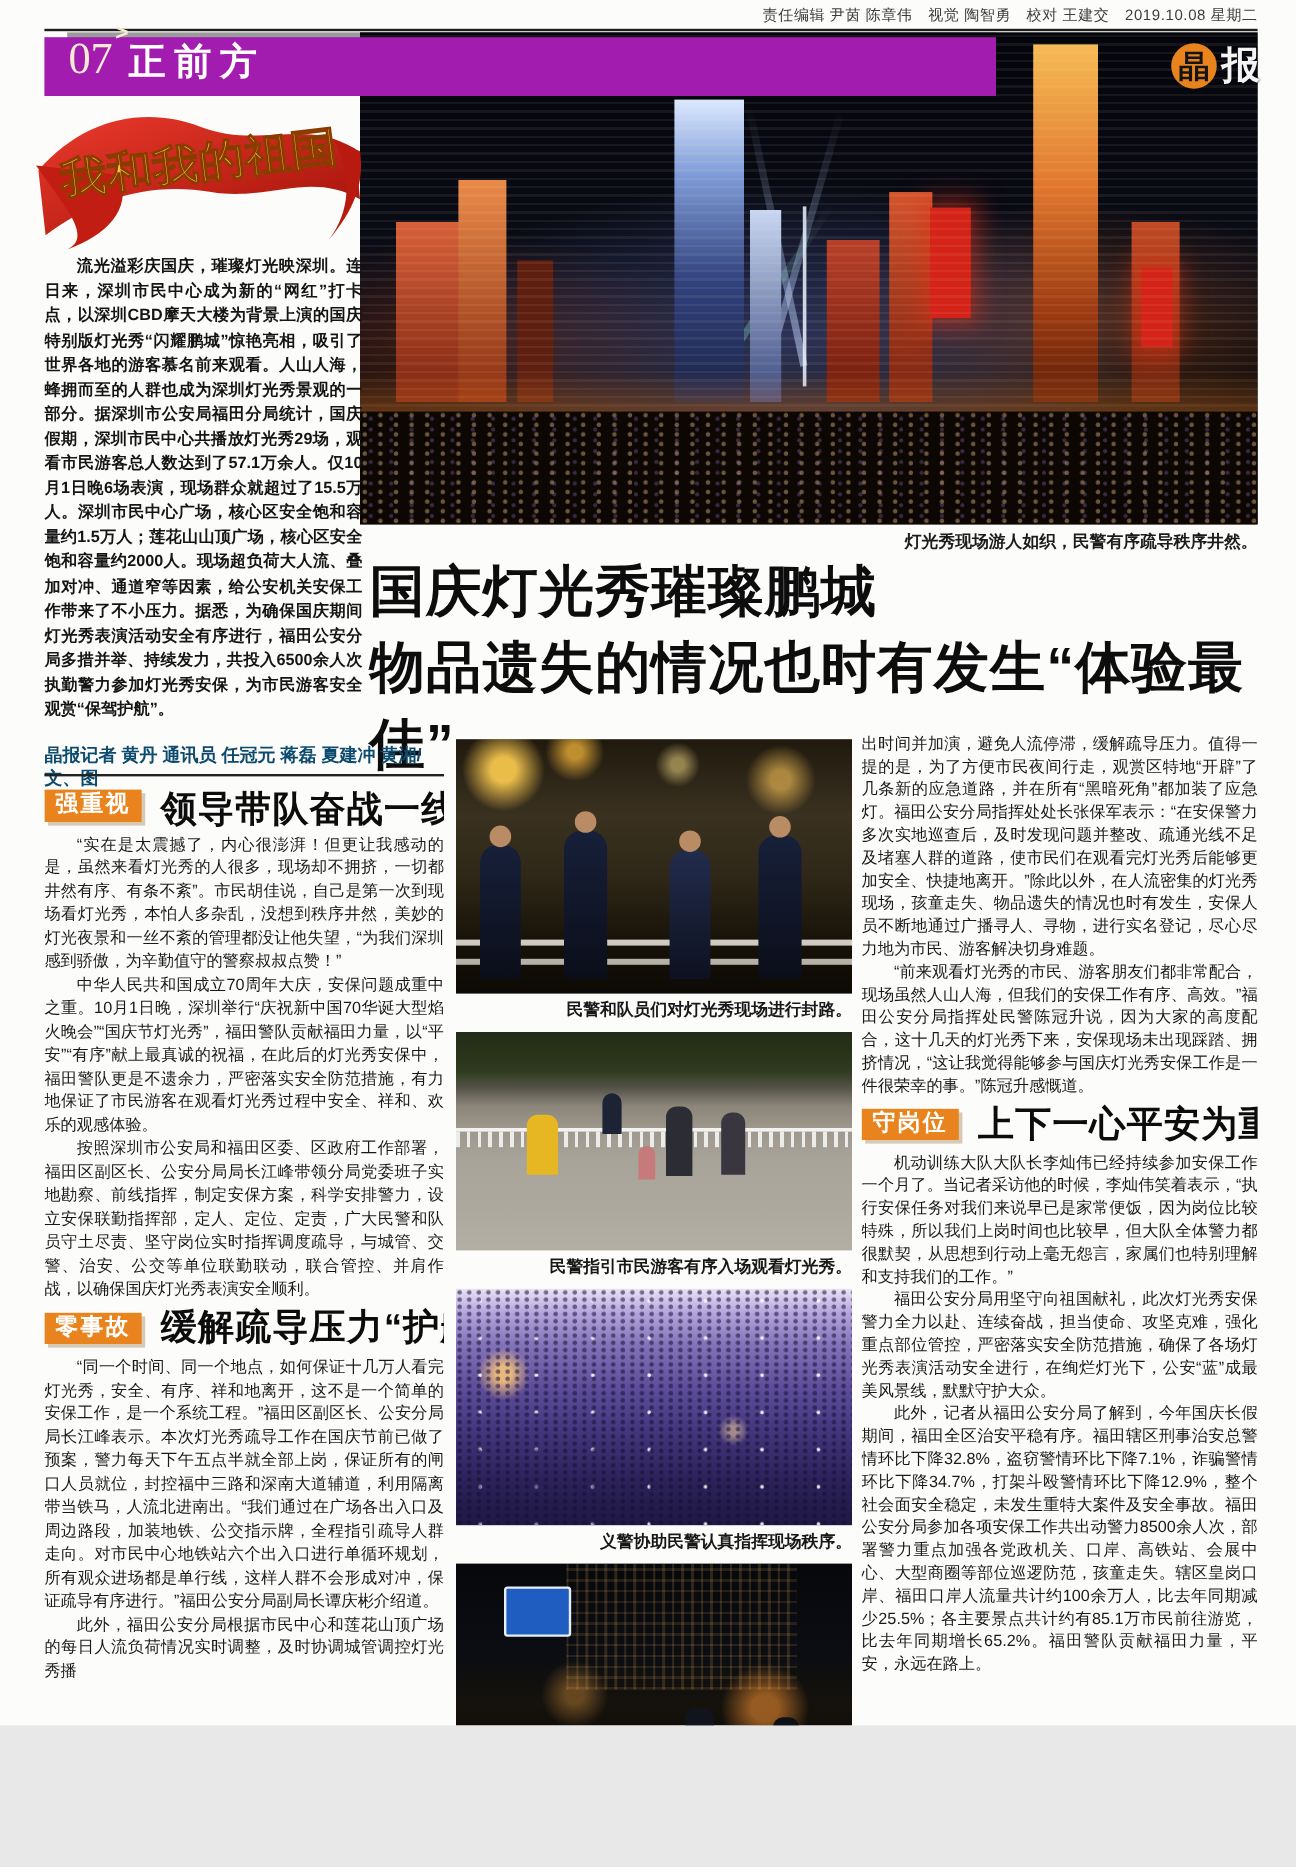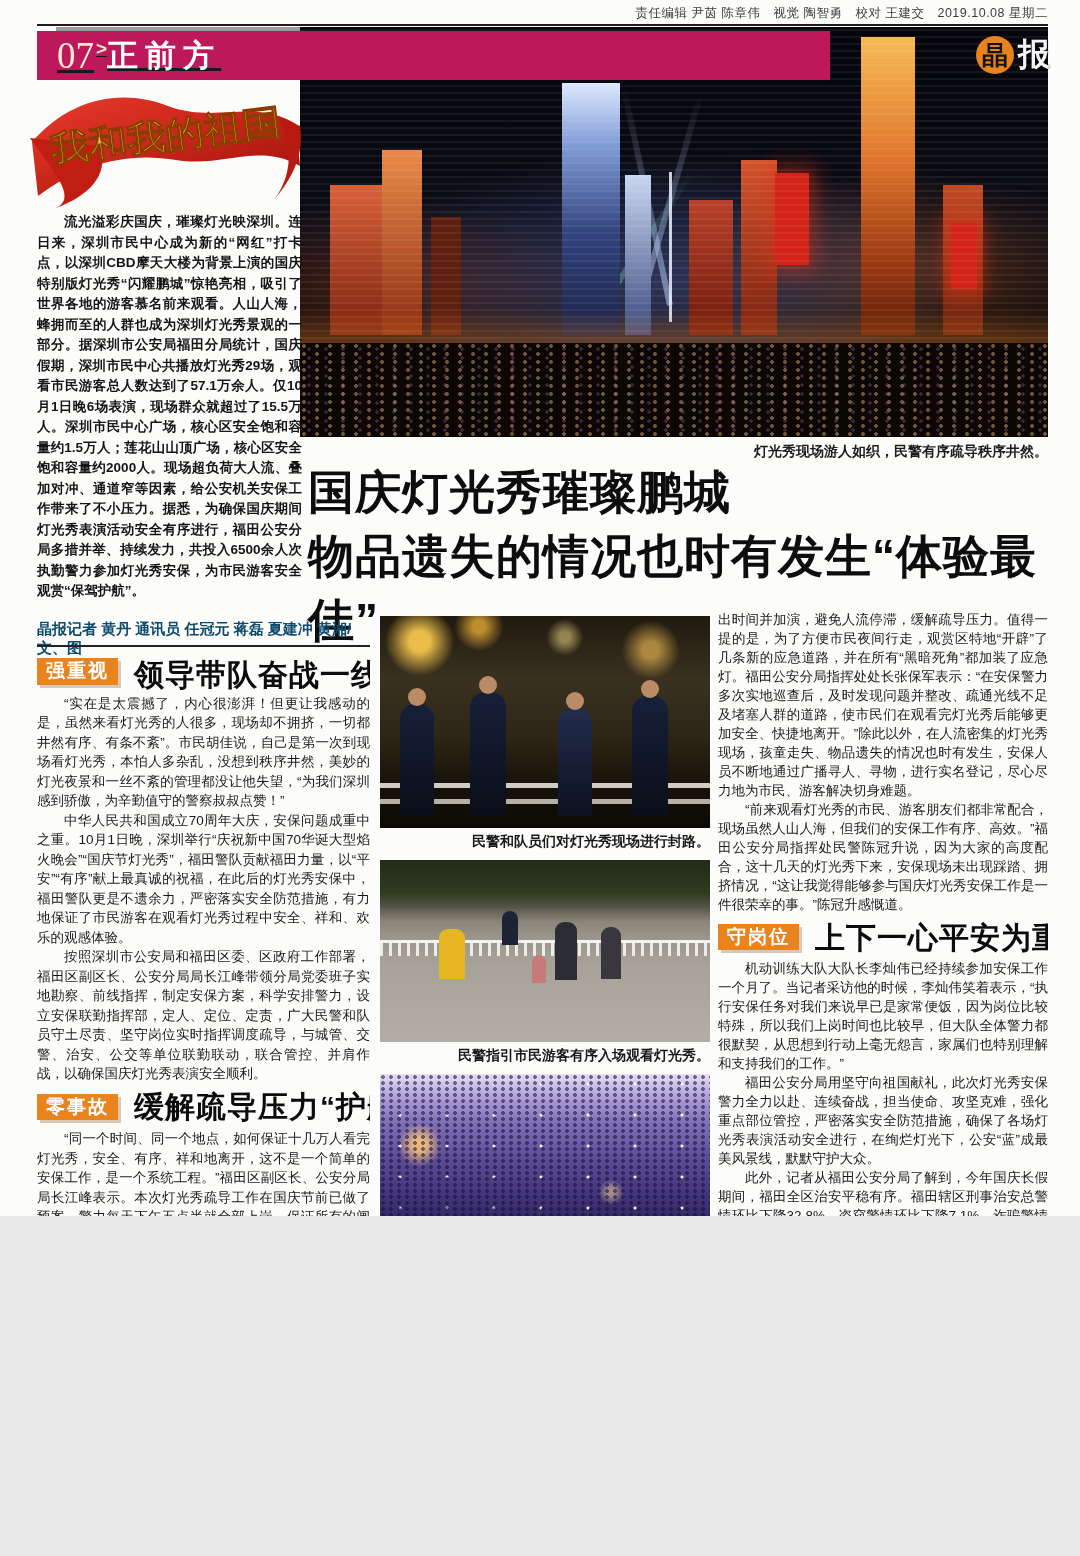--- a/index.html
+++ b/index.html
@@ -1,24 +1,24 @@
 <!DOCTYPE html>
 <html><head>
 <meta charset="utf-8">
 <style>
   html,body{margin:0;padding:0;background:#e8e8e8;}
-  .page{position:relative;width:1080px;height:1216px;background:#fcfcfa;overflow:hidden;
+  .page{position:relative;width:1080px;height:1438px;background:#fcfcfa;overflow:hidden;
         font-family:"Liberation Sans","DejaVu Sans",sans-serif;color:#1a1a1a;}
   
   .masthead{position:absolute;top:5px;right:32px;font-size:12.5px;color:#3c3c3c;letter-spacing:.5px;}
   .masthead-rule{position:absolute;left:37px;top:24px;width:1011px;height:2px;background:#1d1d1d;}
   .gray-strip{position:absolute;left:56px;top:27px;width:774px;height:5px;background:#9b9b9b;}
   
-  .section-banner{position:absolute;left:37px;top:31px;width:793px;height:49px;background:#be185d;
-                  display:flex;align-items:center;z-index:5;text-decoration:underline;}
+  .section-banner{position:absolute;left:37px;top:31px;width:793px;height:49px;background:#a21caf;
+                  display:flex;align-items:flex-start;z-index:5;}
   .page-no{font-family:"Liberation Serif","DejaVu Serif",serif;font-size:37px;color:#f8ecd0;margin-left:20px;line-height:1;}
   .page-arrow{font-size:19px;font-weight:700;color:#f8ecd0;margin:-14px 0 0 2px;}
   .section-name{font-size:31px;font-weight:900;color:#fff;letter-spacing:7px;}
   
   .main-photo{position:absolute;left:300px;top:27px;width:748px;height:410px;background:#04050a;overflow:hidden;}
   .mp-sky{position:absolute;inset:0;background:
      radial-gradient(ellipse 60% 45% at 48% 62%, rgba(95,115,205,.38), transparent 70%),
      radial-gradient(ellipse 42% 32% at 80% 58%, rgba(255,120,40,.28), transparent 72%),
      radial-gradient(ellipse 40% 30% at 12% 62%, rgba(255,90,40,.22), transparent 70%),
      linear-gradient(180deg,#04050c 0%,#0a0c17 50%,#130b07 78%,#1a0e05 100%);}

